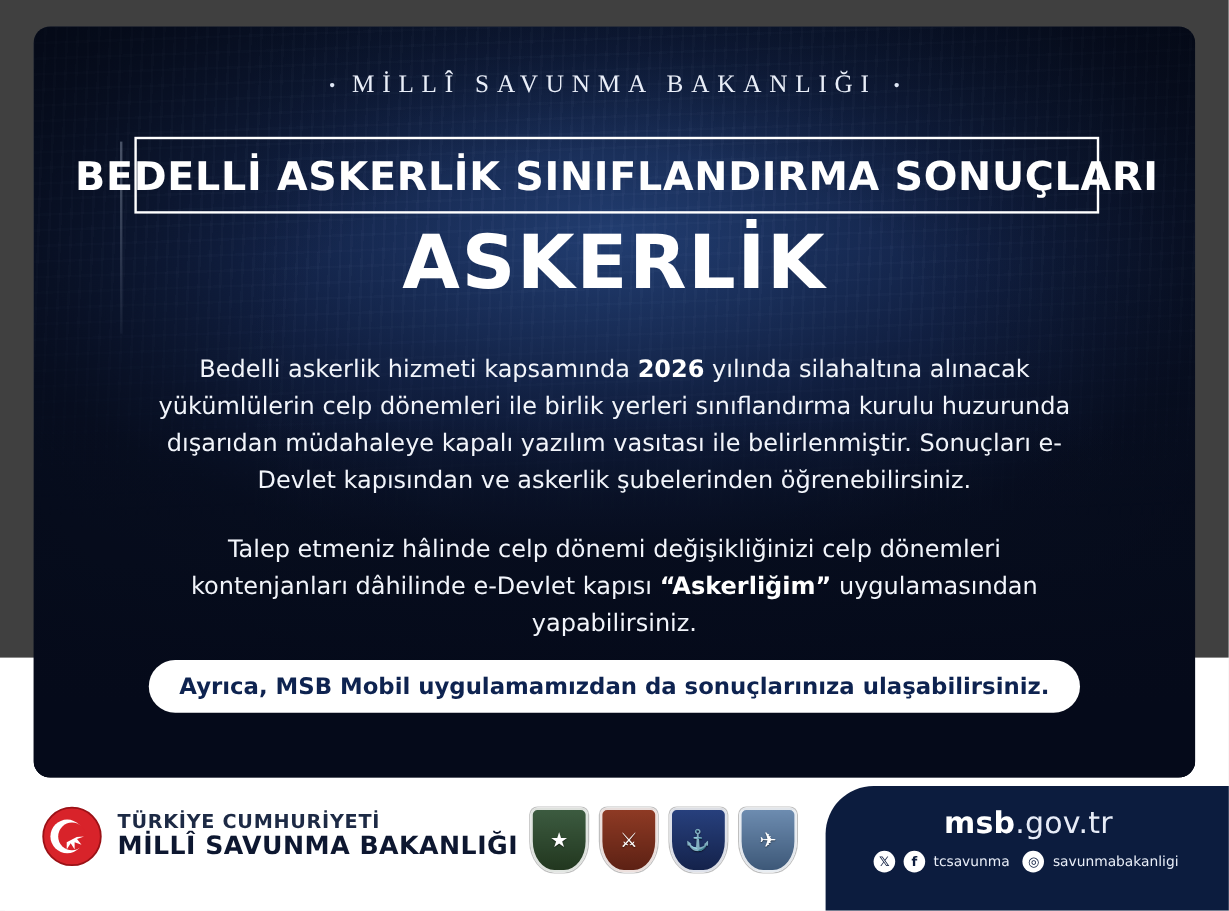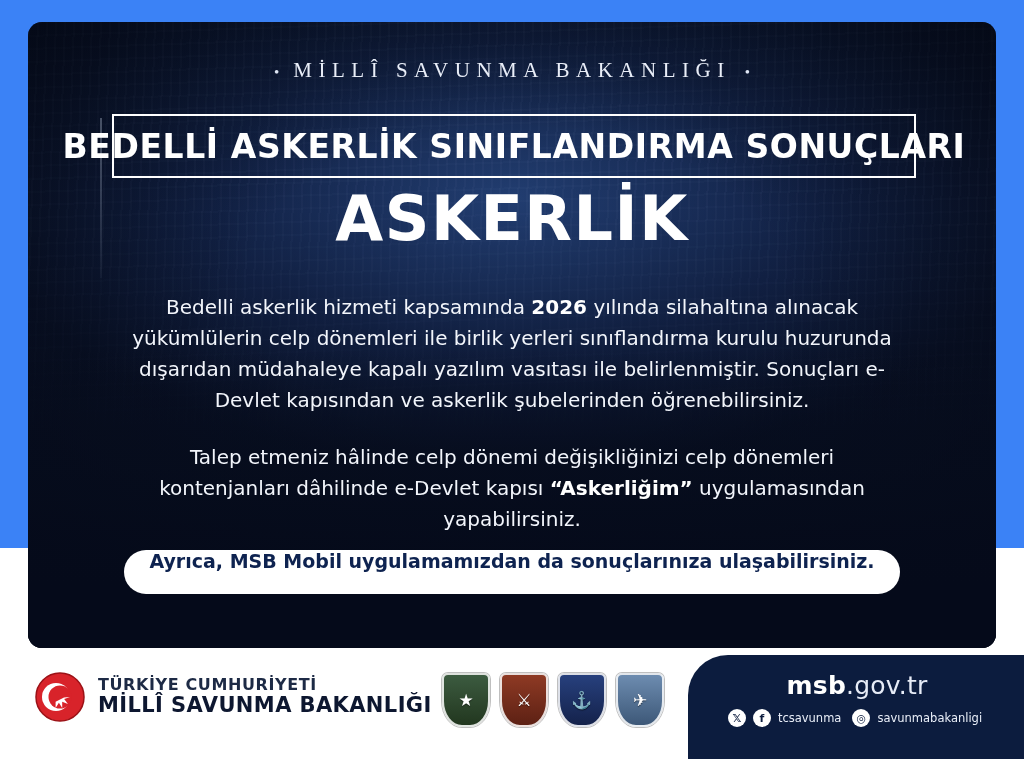--- a/index.html
+++ b/index.html
@@ -11,21 +11,21 @@
     width: 1024px;
     height: 759px;
     font-family: "Liberation Sans", sans-serif;
     overflow: hidden;
   }
 
   #poster {
     position: relative;
     width: 1024px;
     height: 548px;
-    background: #3b82f6;
+    background: #404040;
   }
 
   
   .hero {
     position: absolute;
     left: 28px;
     top: 22px;
     width: 968px;
     height: 626px;
     border-radius: 14px;
@@ -147,21 +147,21 @@
   
   .pill {
     position: absolute;
     left: 96px;
     top: 528px;
     width: 776px;
     height: 44px;
     background: #ffffff;
     border-radius: 22px;
     display: flex;
-    align-items: flex-start;
+    align-items: center;
     justify-content: center;
   }
   .pill span {
     color: #0e2350;
     font-size: 19px;
     font-weight: bold;
     font-family: "DejaVu Sans", sans-serif;
     white-space: nowrap;
   }
 

